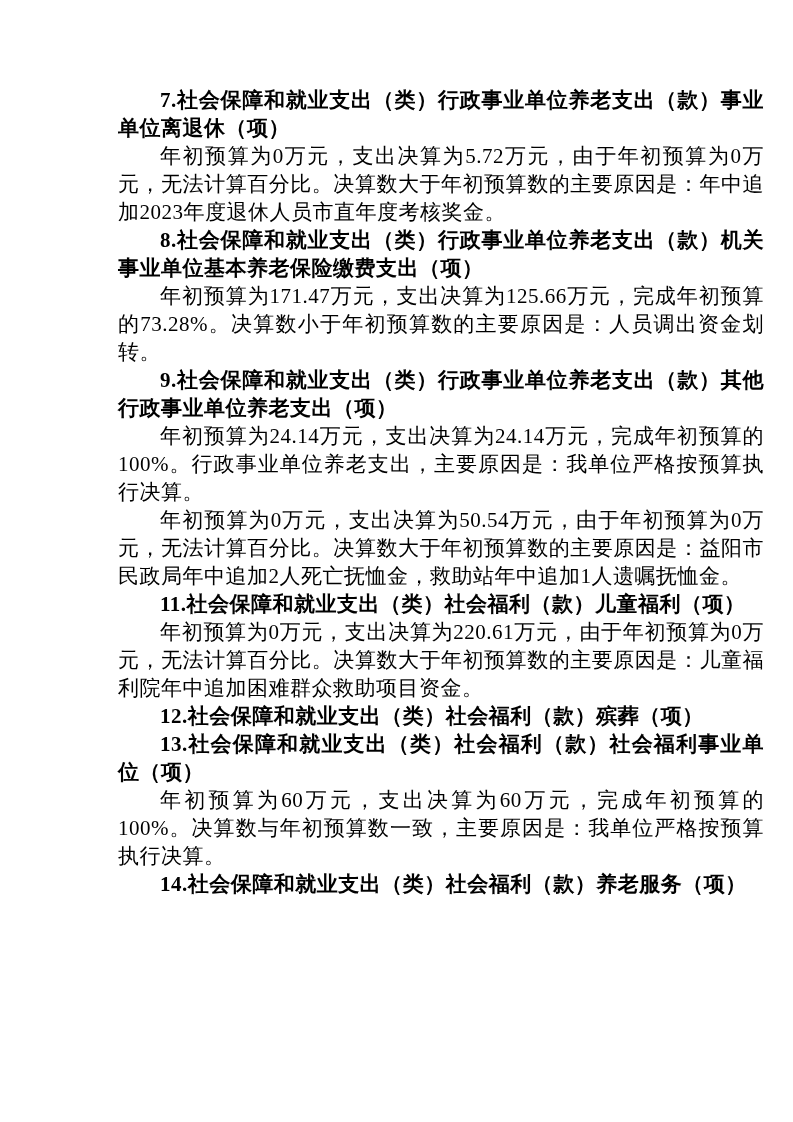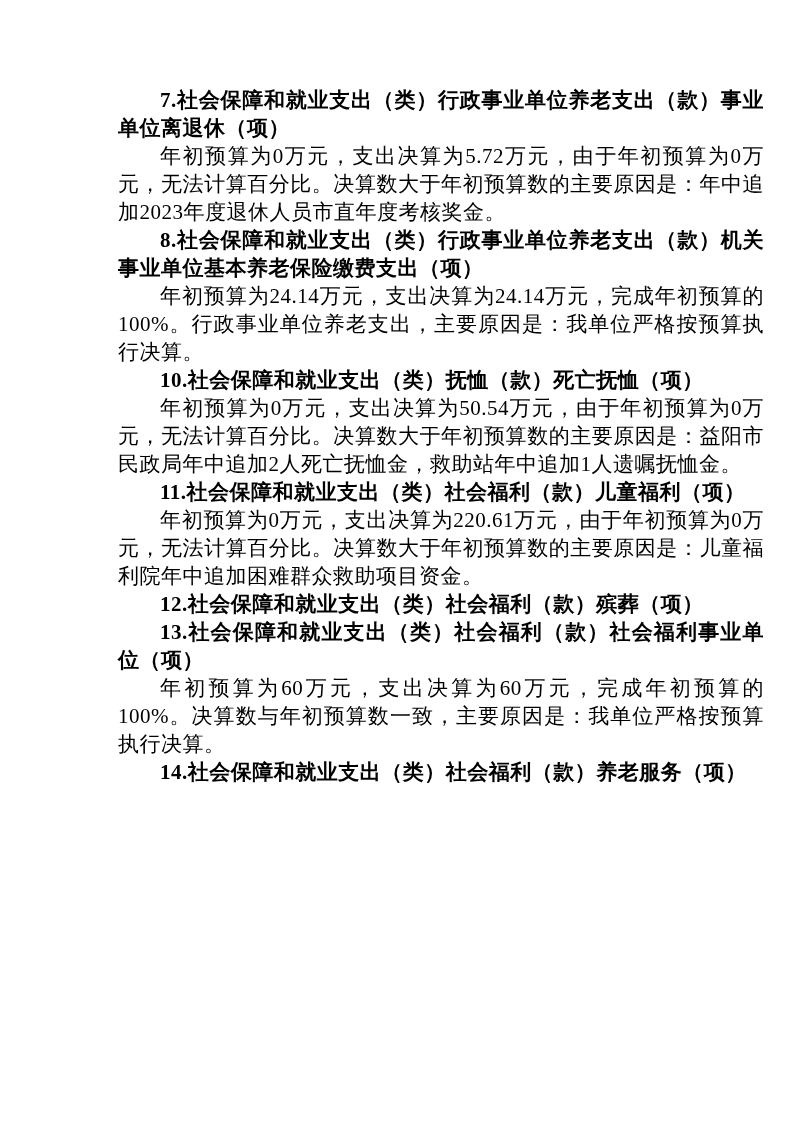--- a/index.html
+++ b/index.html
@@ -50,28 +50,29 @@
 <div class="page">
   <div class="content">
 
     <section>
       <h2 class="section-heading">7.社会保障和就业支出（类）行政事业单位养老支出（款）事业单位离退休（项）</h2>
       <p class="section-body">年初预算为0万元，支出决算为5.72万元，由于年初预算为0万元，无法计算百分比。决算数大于年初预算数的主要原因是：年中追加2023年度退休人员市直年度考核奖金。</p>
     </section>
 
     <section>
       <h2 class="section-heading">8.社会保障和就业支出（类）行政事业单位养老支出（款）机关事业单位基本养老保险缴费支出（项）</h2>
+      <p class="section-body">年初预算为171.47万元，支出决算为125.66万元，完成年初预算的73.28%。决算数小于年初预算数的主要原因是：人员调出资金划转。</p>
     </section>
 
     <section>
+      <h2 class="section-heading">9.社会保障和就业支出（类）行政事业单位养老支出（款）其他行政事业单位养老支出（项）</h2>
       <p class="section-body">年初预算为24.14万元，支出决算为24.14万元，完成年初预算的100%。行政事业单位养老支出，主要原因是：我单位严格按预算执行决算。</p>
     </section>
 
     <section>
-      <h2 class="section-heading">10.社会保障和就业支出（类）抚恤（款）死亡抚恤（项）</h2>
       <p class="section-body">年初预算为0万元，支出决算为50.54万元，由于年初预算为0万元，无法计算百分比。决算数大于年初预算数的主要原因是：益阳市民政局年中追加2人死亡抚恤金，救助站年中追加1人遗嘱抚恤金。</p>
     </section>
 
     <section>
       <h2 class="section-heading">11.社会保障和就业支出（类）社会福利（款）儿童福利（项）</h2>
       <p class="section-body">年初预算为0万元，支出决算为220.61万元，由于年初预算为0万元，无法计算百分比。决算数大于年初预算数的主要原因是：儿童福利院年中追加困难群众救助项目资金。</p>
     </section>
 
     <section>
       <h2 class="section-heading">12.社会保障和就业支出（类）社会福利（款）殡葬（项）</h2>

